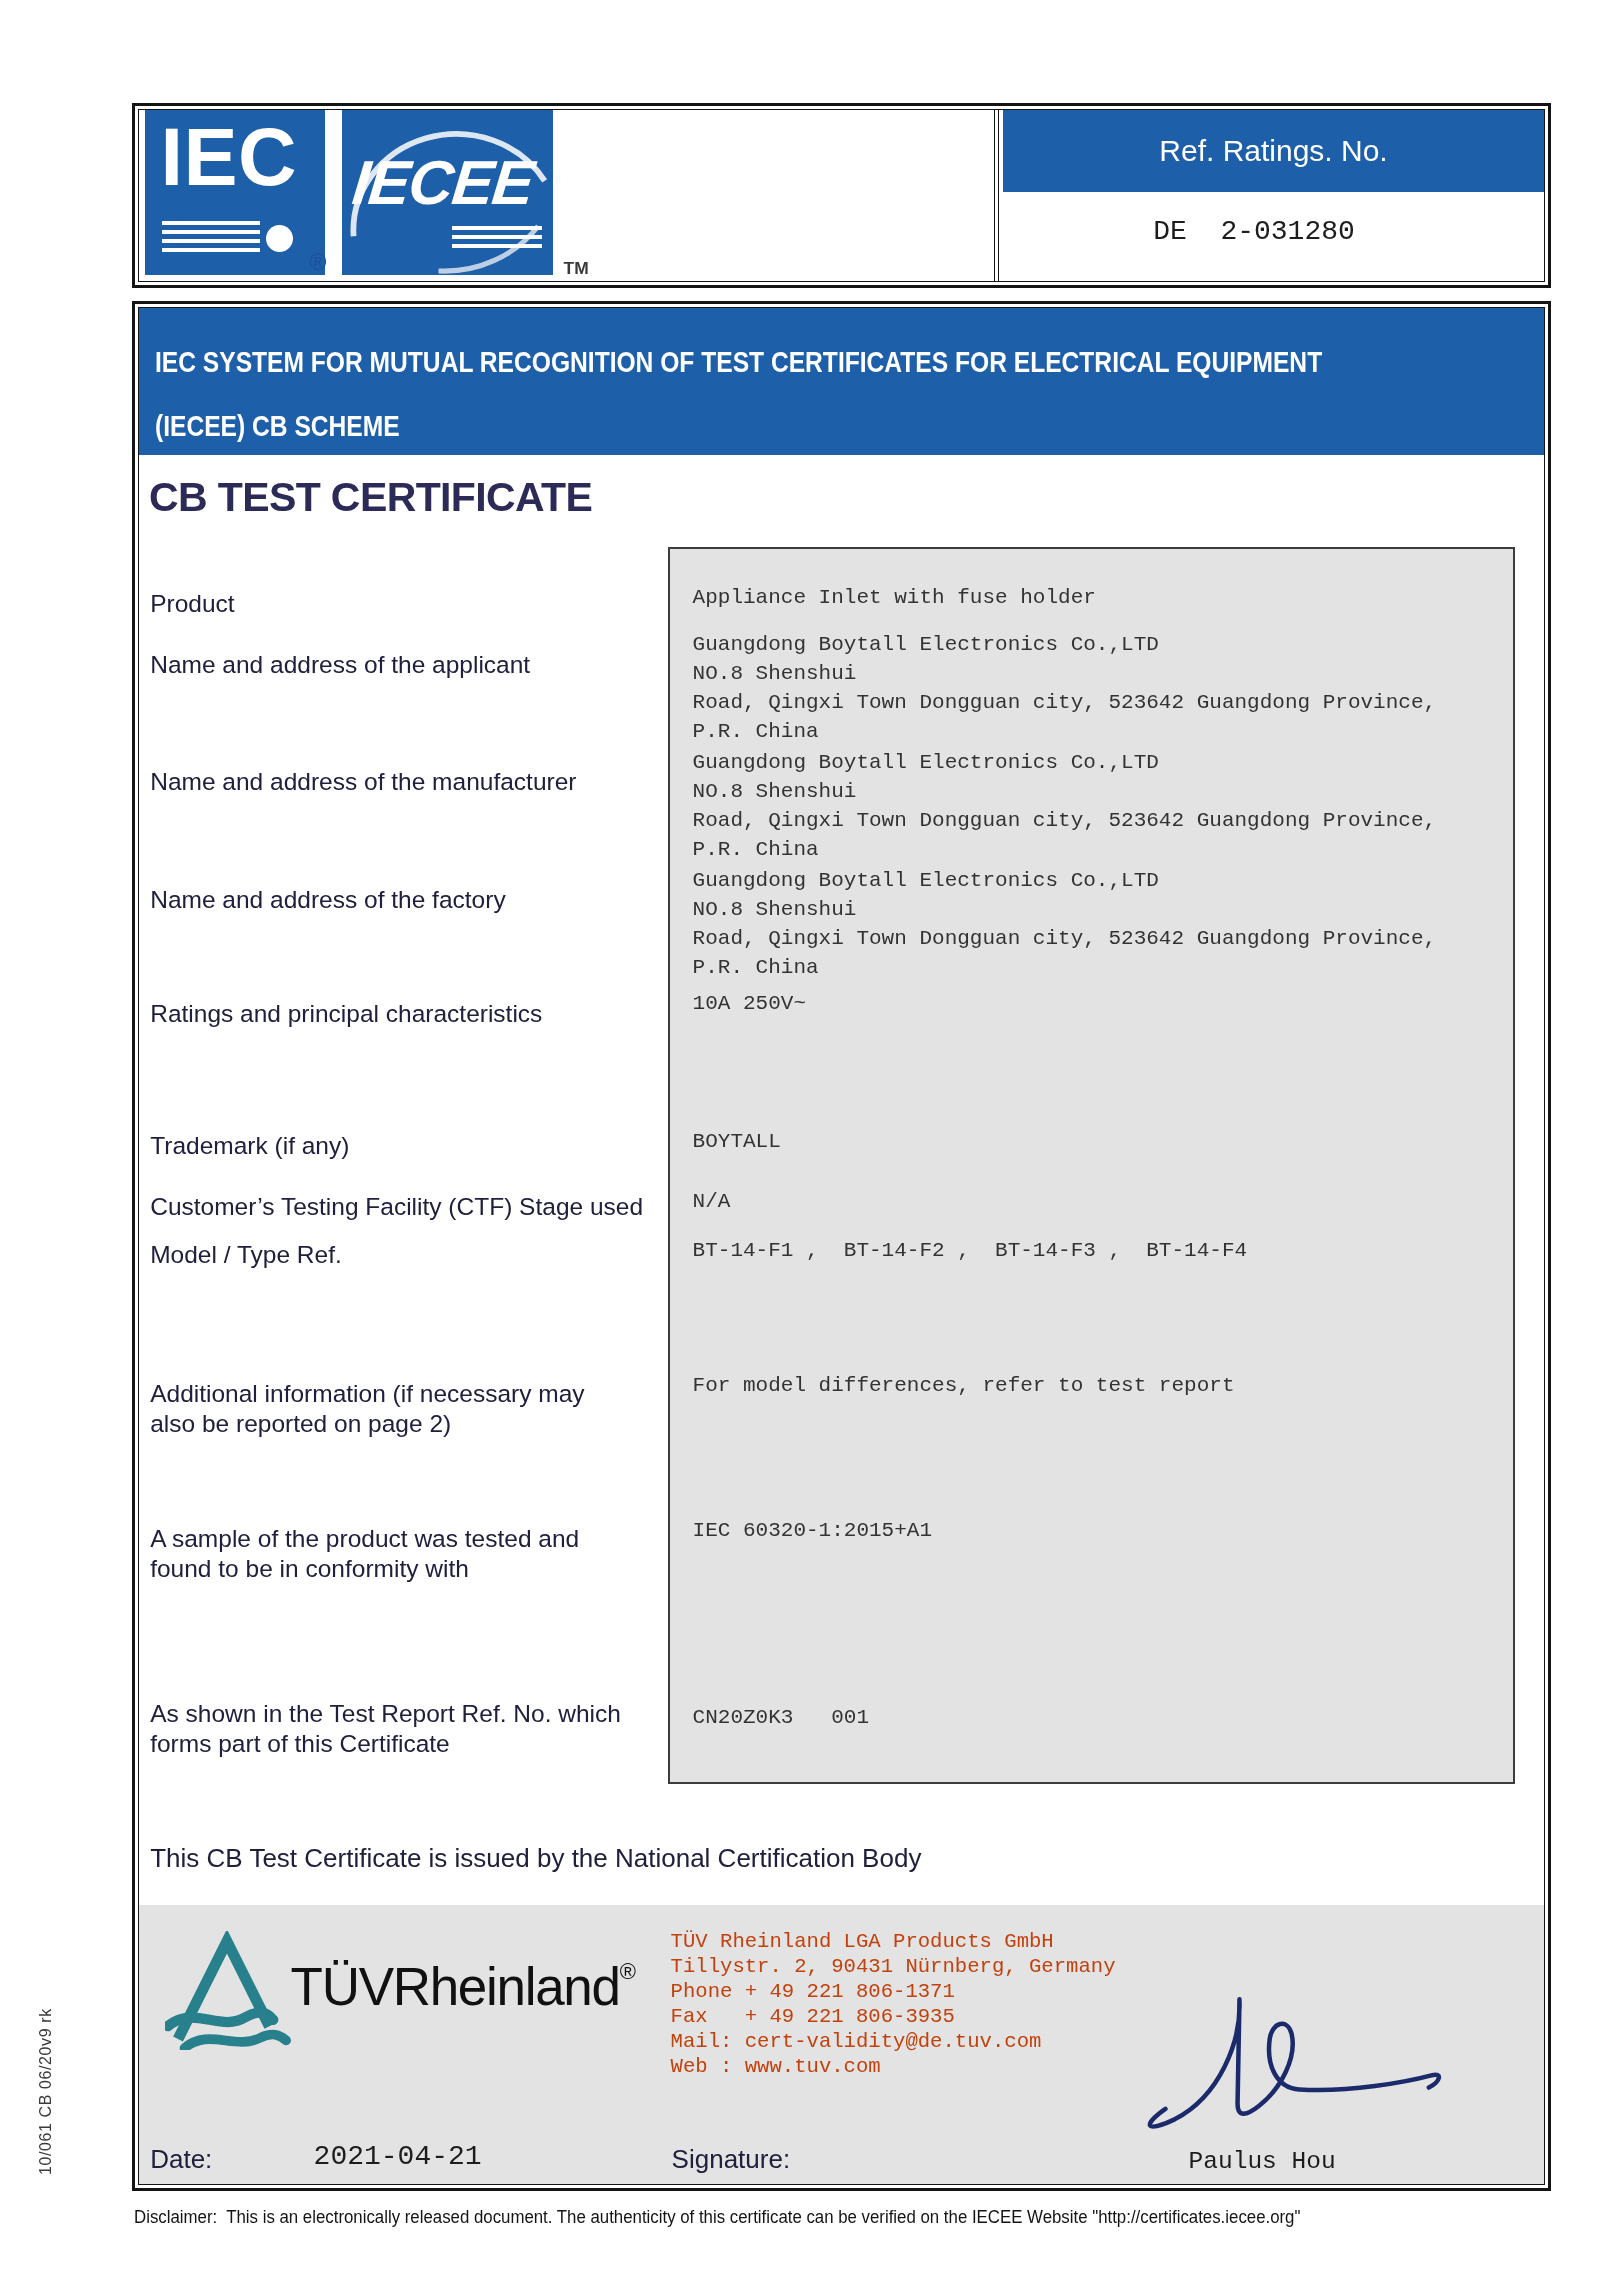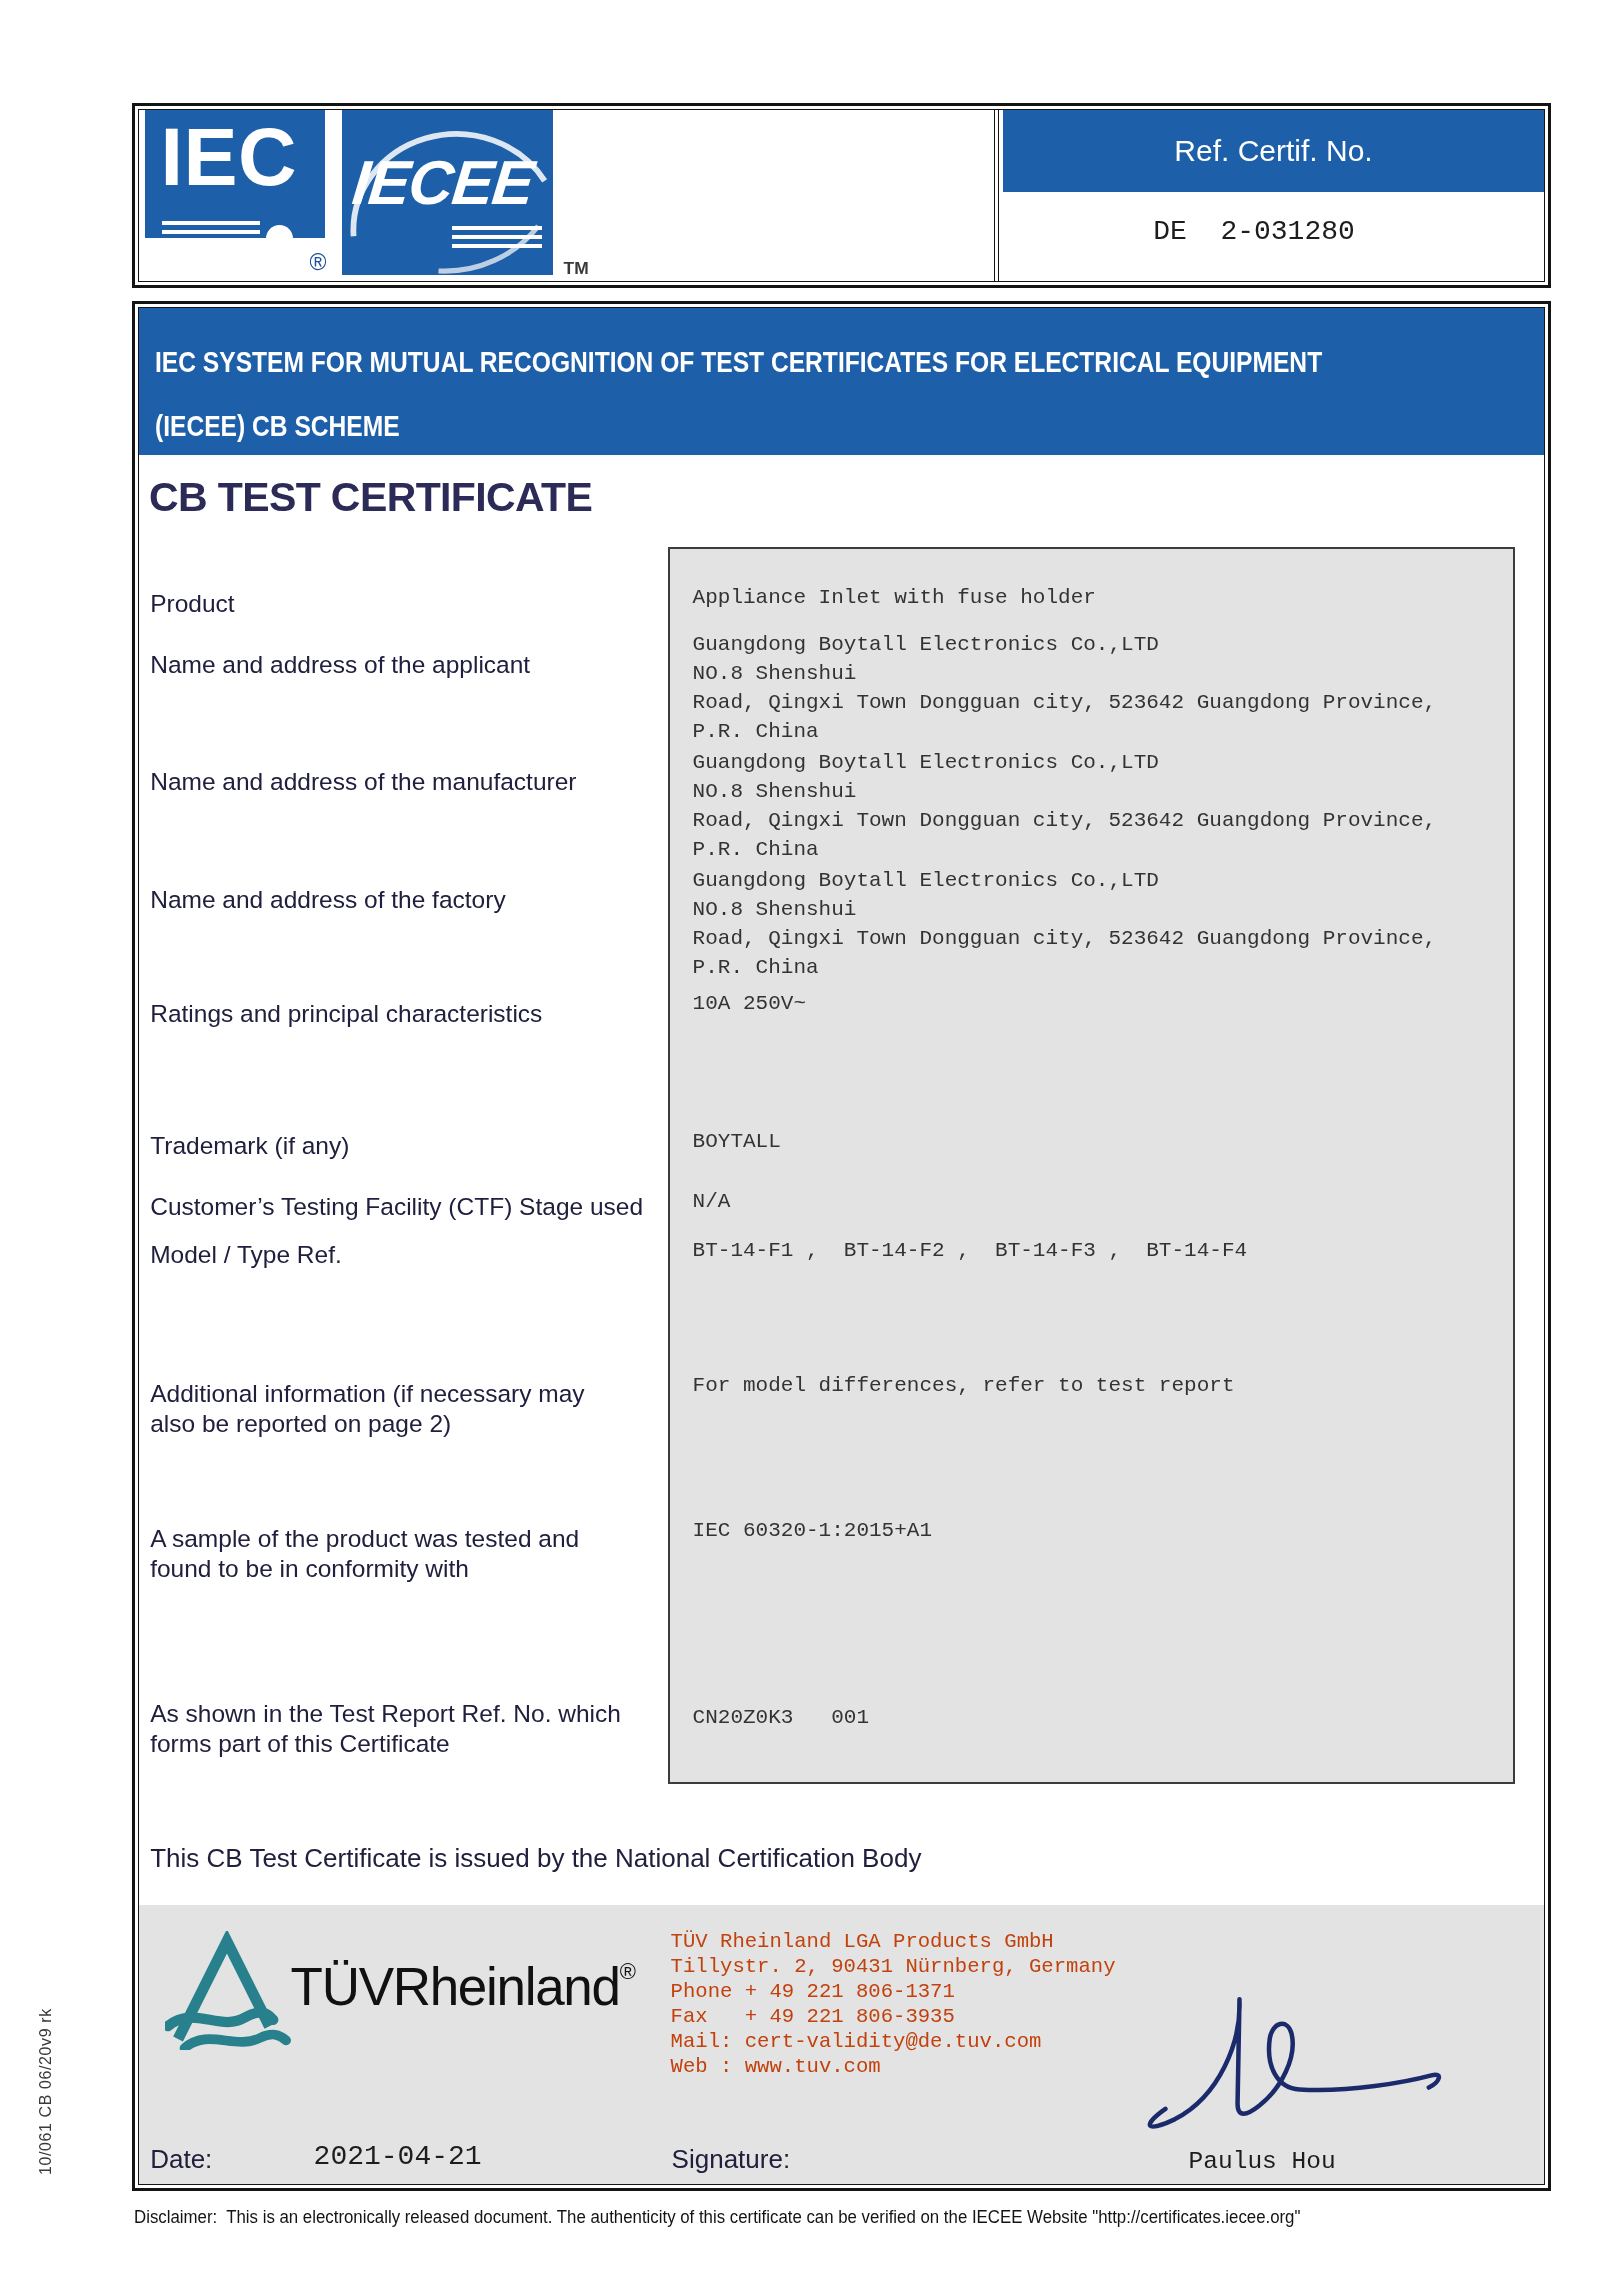--- a/index.html
+++ b/index.html
@@ -5,21 +5,21 @@
   html,body{margin:0;padding:0;background:#888;}
   .page{
     position:relative; width:1623px; height:2295px; background:#ffffff;
     font-family:"Liberation Sans", sans-serif; overflow:hidden;
   }
   
   .frame-outer{position:absolute; border:3.9px solid #141414; padding:2.6px; box-sizing:border-box; background:#fff;}
   .frame-inner{position:relative; width:100%; height:100%; border:1.3px solid #141414; box-sizing:border-box; overflow:hidden;}
 
   
-  .iec-box{position:absolute; left:6.4px; top:0; width:180px; height:128px; background:#1e5fa9;}
+  .iec-box{position:absolute; left:6.4px; top:0; width:180px; height:165px; background:#1e5fa9;}
   .iec-text{position:absolute; left:15.4px; top:1.3px; color:#fff; font-size:81px; font-weight:700; letter-spacing:0.6px;}
   .iec-bars{position:absolute; left:16.7px; top:111px; width:98px;}
   .iec-bars div{height:4.5px; background:#fff; margin-bottom:4.5px;}
   .iec-dot{position:absolute; left:121px; top:115px; width:27px; height:27px; border-radius:50%; background:#fff;}
   .iecee-box{position:absolute; left:203px; top:0; width:211px; height:165px; background:#1e5fa9; overflow:hidden;}
   .iecee-text{position:absolute; left:11.6px; top:37px; color:#fff; font-size:62px; font-weight:700; font-style:italic; transform:skewX(-6deg); letter-spacing:-1.3px;}
   .iecee-bars{position:absolute; right:10.3px; bottom:22px; width:90px;}
   .iecee-bars div{height:4.5px; background:#fff; margin-bottom:4.5px;}
   .reg-mark{position:absolute; left:171px; top:139px; font-size:23px; color:#1d4f9e;}
   .tm-mark{position:absolute; left:417px; top:148px; font-size:17.4px; color:#3a3a3a; font-weight:700;margin-left:8px;}
@@ -81,21 +81,21 @@
         <div class="iecee-text">IECEE</div>
         <div class="iecee-bars">
           <div></div>
             <div></div>
             <div></div>
         </div>
       </div>
       <div class="reg-mark">®</div>
       <div class="tm-mark">TM</div>
       <div class="hdr-divider"></div>
-      <div class="ref-bar">Ref. Certif. No.</div>
+      <div class="ref-bar">Ref. Ratings. No.</div>
       <div class="ref-val">DE  2-031280</div>
     </div>
   </div>
 
   <div class="frame-outer" style="left:132px; top:301px; width:1419px; height:1890px;">
     <div class="frame-inner">
 
       <div class="banner">
         <div class="banner-text">IEC SYSTEM FOR MUTUAL RECOGNITION OF TEST CERTIFICATES FOR ELECTRICAL EQUIPMENT
 (IECEE) CB SCHEME</div>

